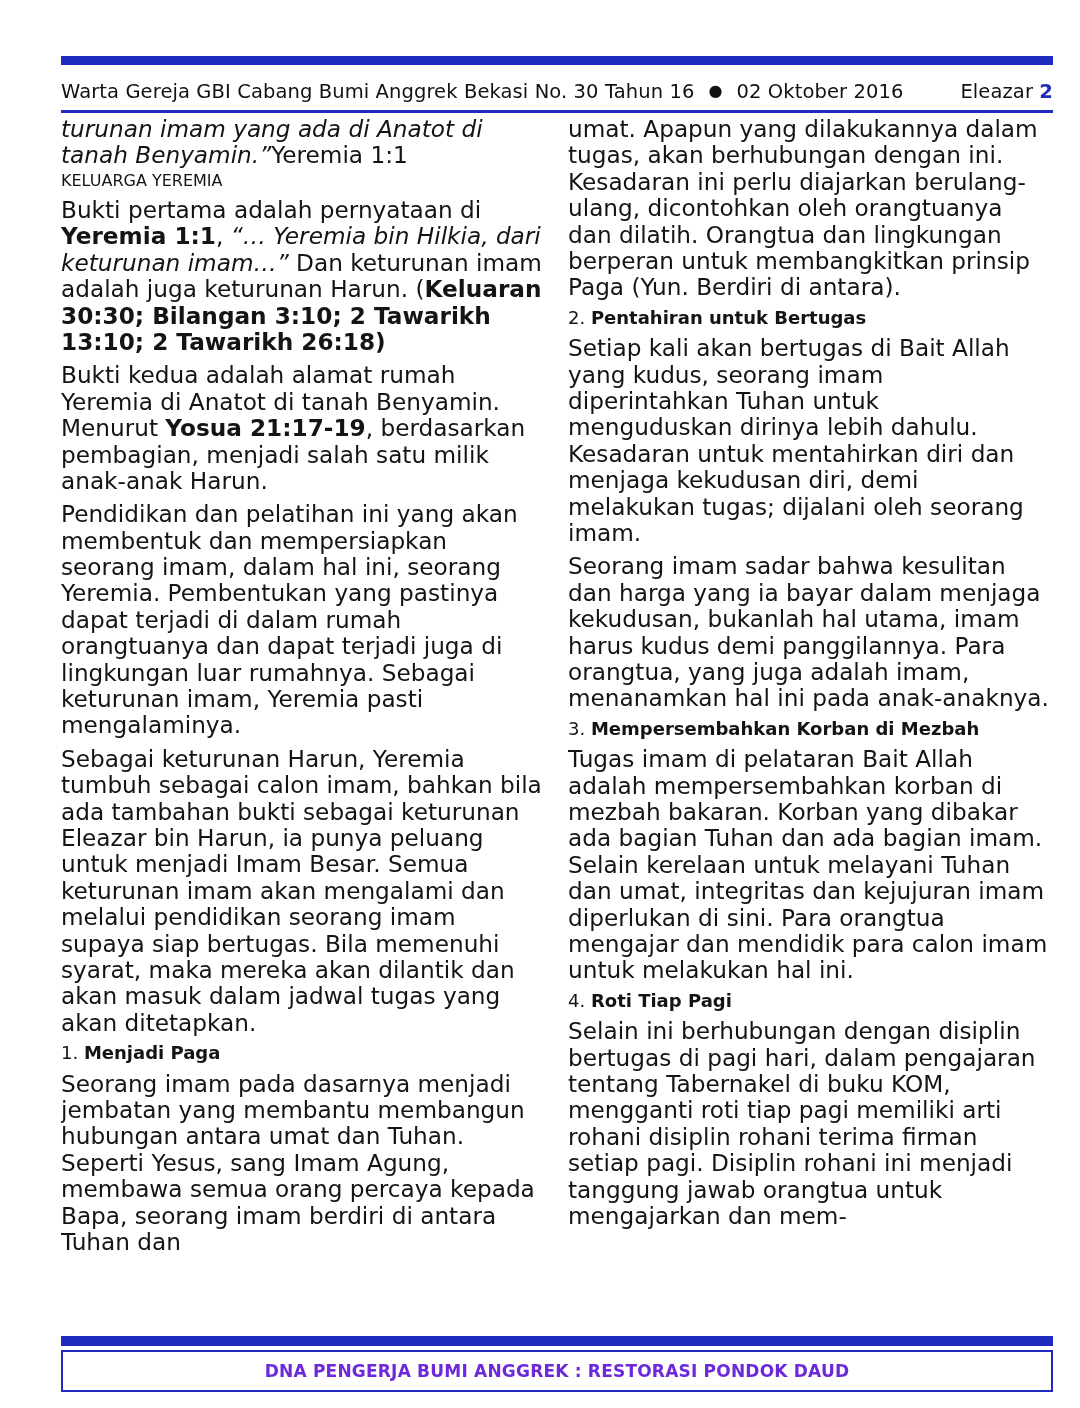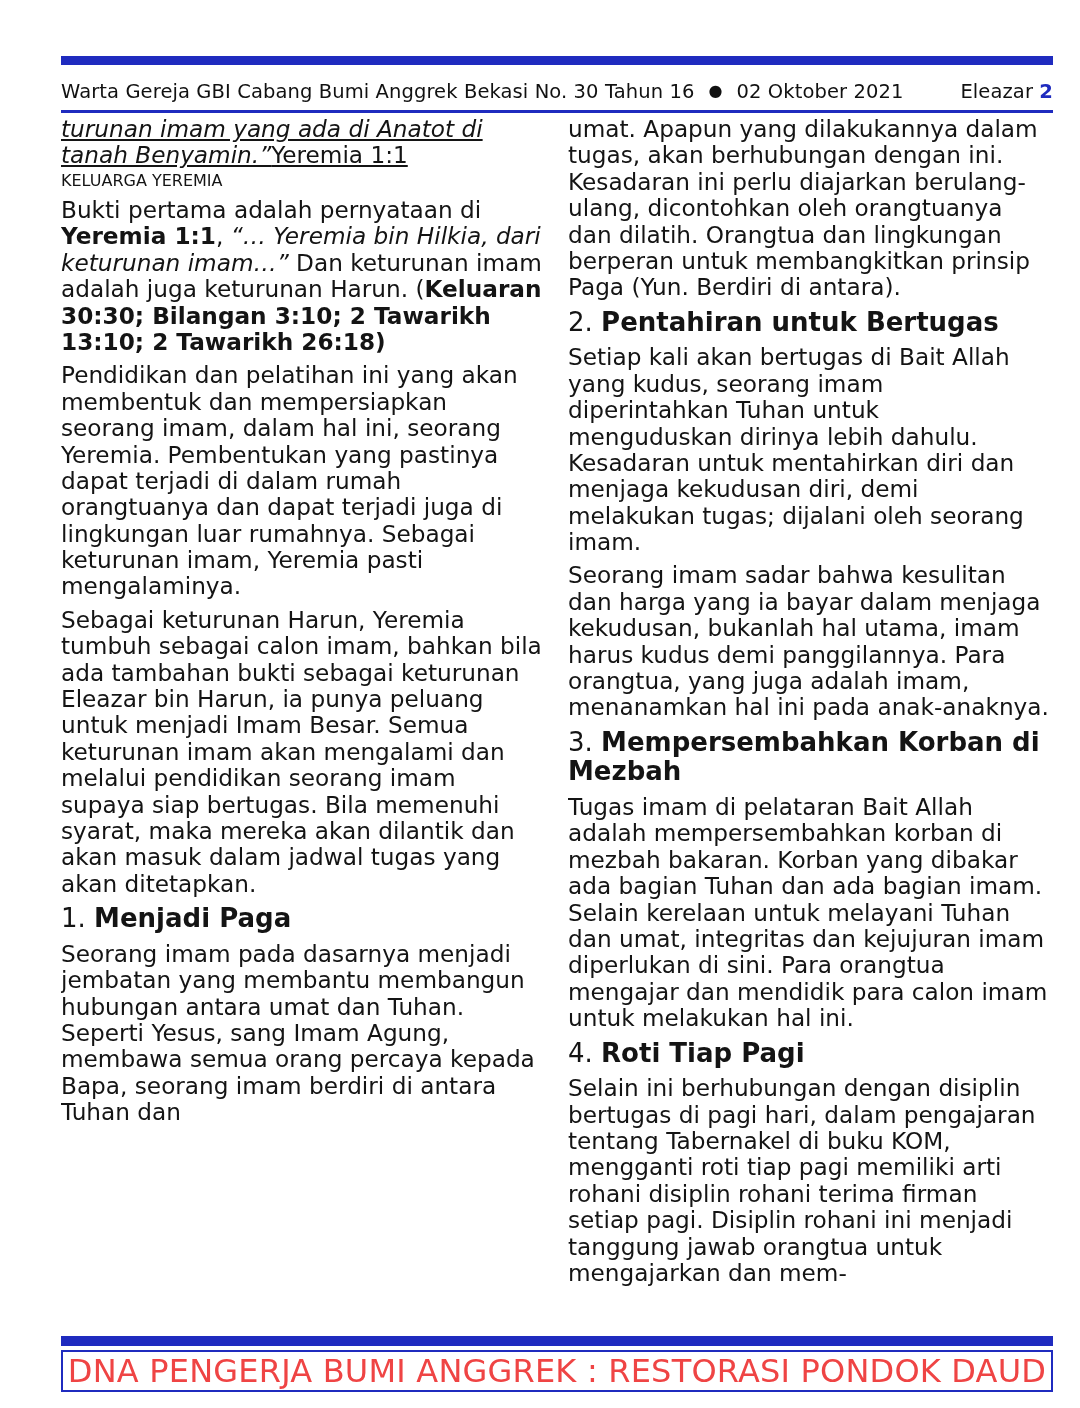--- a/index.html
+++ b/index.html
@@ -68,30 +68,30 @@
     gap: 26px;
   }
   .col {
     width: 481px;
     font-size: 23.2px;
     line-height: 1.138;
     color: #141414;
     overflow: hidden;
   }
   .col p { margin: 0 0 7px 0; }
-  .col p.tight { margin-bottom: 3px; text-decoration: underline; }
+  .col p.tight { margin-bottom: 3px; }
   .h-sec {
     margin: 7px 0 4px 0;
     font-size: 16px;
     line-height: 1.14;
     font-weight: normal;
   }
   .h-num {
     margin: 7px 0 4px 0;
-    font-size: 26px;
+    font-size: 18px;
     line-height: 1.14;
   }
   .h-num b { font-weight: bold; }
   .ital { font-style: italic; }
   .bold { font-weight: bold; }
 
   .footer-rule {
     position: absolute;
     left: 44px; right: 44px;
     bottom: 62px;
@@ -102,37 +102,37 @@
     position: absolute;
     left: 44px; right: 44px;
     bottom: 16px;
     height: 42px;
     border: 2.5px solid #1f2bbf;
     display: flex;
     align-items: center;
     justify-content: center;
   }
   .footer-bar .ftext {
-    font-size: 32px;
-    font-weight: normal;
+    font-size: 17px;
+    font-weight: bold;
     letter-spacing: 0.2px;
-    color: #ef4444;
+    color: #6d28d9;
   }
 </style>
 </head>
 <body>
 
 <div class="page">
 
   <div class="rule-top"></div>
 
   <div class="header">
     <span class="h-left">Warta Gereja GBI Cabang Bumi Anggrek Bekasi No. 30  Tahun 16</span>
     <span class="h-dot">●</span>
-    <span class="h-date">02 Oktober 2021</span>
+    <span class="h-date">02 Oktober 2016</span>
     <span class="h-right">
       <span>Eleazar</span>
       <span class="pg">2</span>
     </span>
   </div>
 
   <div class="header-underline"></div>
 
   <div class="columns">
 
@@ -141,20 +141,23 @@
         <span class="ital">turunan imam yang ada di Anatot di tanah Benyamin.”</span><span>Yeremia 1:1</span>
       </p>
 
       <p class="h-sec">KELUARGA YEREMIA</p>
 
 
       <p>
         <span>Bukti pertama adalah pernyataan di </span><span class="bold">Yeremia 1:1</span><span>, </span><span class="ital">“… Yeremia bin Hilkia, dari keturunan imam…”</span><span> Dan keturunan imam adalah juga keturunan Harun. (</span><span class="bold">Keluaran 30:30; Bilangan 3:10; 2 Tawarikh 13:10; 2 Tawarikh 26:18)</span>
       </p>
 
+      <p>
+        <span>Bukti kedua adalah alamat rumah Yeremia di Anatot di tanah Benyamin. Menurut </span><span class="bold">Yosua 21:17-19</span><span>, berdasarkan pembagian, menjadi salah satu milik anak-anak Harun.</span>
+      </p>
 
       <p>Pendidikan dan pelatihan ini yang akan membentuk dan mempersiapkan seorang imam, dalam hal ini, seorang Yeremia. Pembentukan yang pastinya dapat terjadi di dalam rumah orangtuanya dan dapat terjadi juga di lingkungan luar rumahnya. Sebagai keturunan imam, Yeremia pasti mengalaminya.</p>
 
       <p>Sebagai keturunan Harun, Yeremia tumbuh sebagai calon imam, bahkan bila ada tambahan bukti sebagai keturunan Eleazar bin Harun, ia punya peluang untuk menjadi Imam Besar.  Semua keturunan imam akan mengalami dan melalui pendidikan seorang imam supaya siap bertugas. Bila memenuhi syarat, maka mereka akan dilantik dan akan masuk dalam jadwal tugas yang akan ditetapkan.</p>
 
 
       <p class="h-num">
         <span>1. </span><b>Menjadi Paga</b>
       </p>
 

